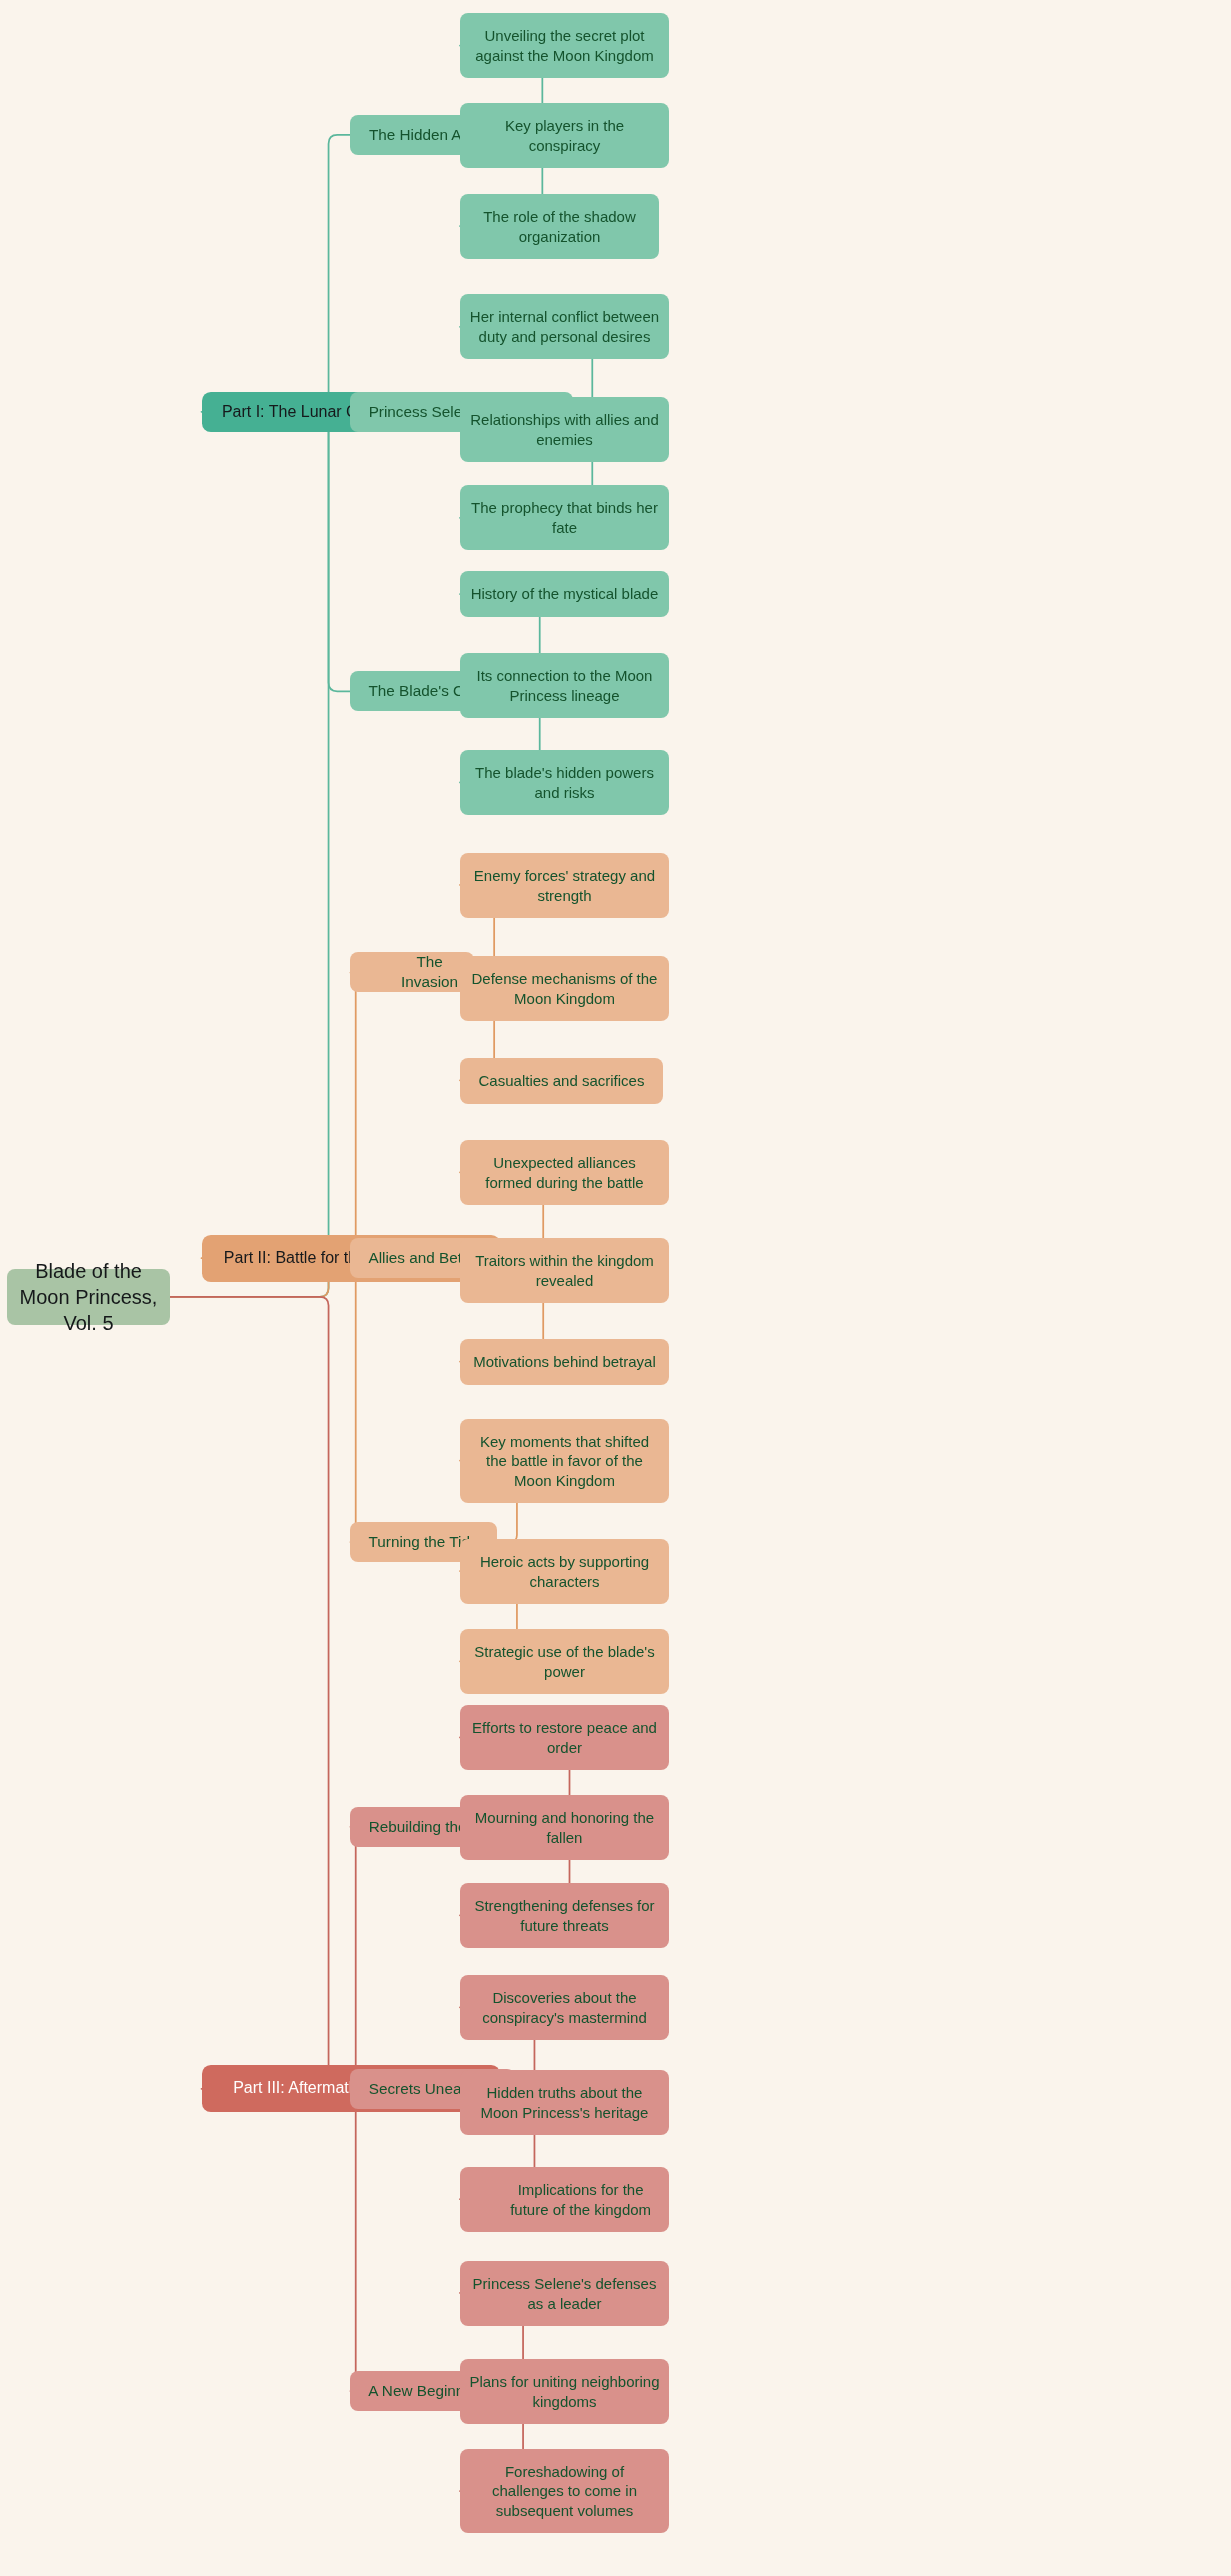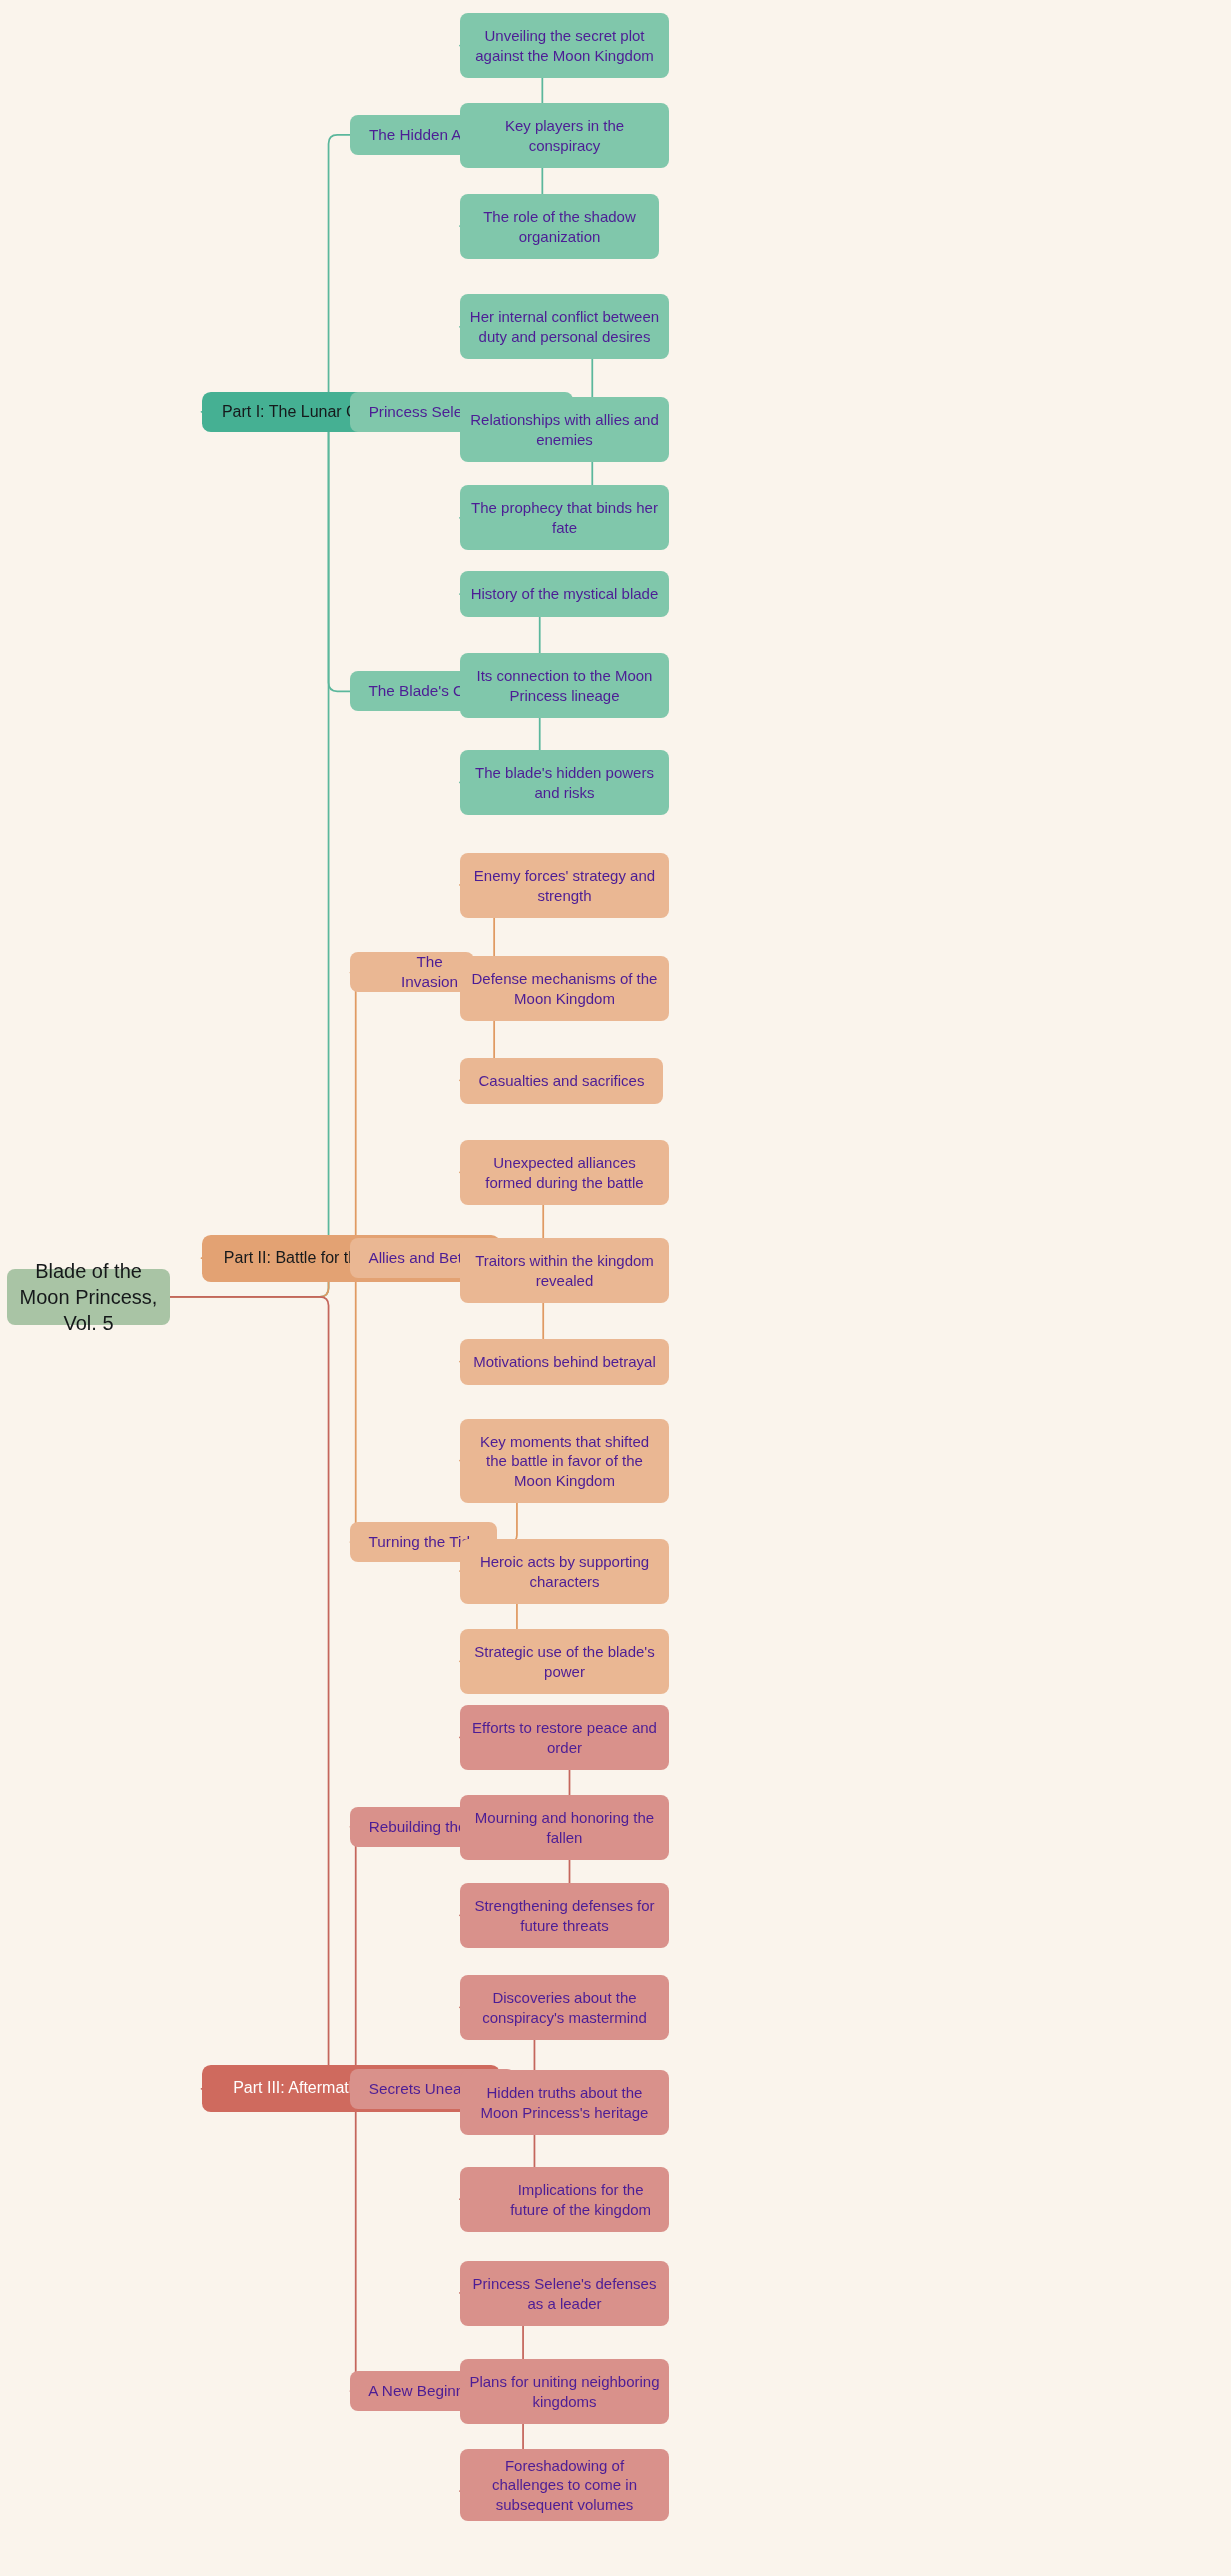--- a/index.html
+++ b/index.html
@@ -12,21 +12,21 @@
   #canvas{position:absolute;left:0;top:0;width:1231px;height:2576px;}
   #wires{position:absolute;left:0;top:0;width:1231px;height:2576px;pointer-events:none;}
   .node{
     position:absolute;
     box-sizing:border-box;
     display:flex;align-items:center;justify-content:center;
     text-align:center;
     border-radius:8px;
     padding:5.3px 8.8px;
     line-height:1.30;
-    color:#4c1d95;
+    color:#14532d;
     -webkit-font-smoothing:antialiased;
   }
   .node span{display:block;width:100%;}
   .n-root{
     background:#a9c4a5;border-radius:8px;
     font-size:20px;color:#15181a;
   }
   .n-part{font-size:16px;border-radius:8.8px;}
   .n-part.p1{background:#45b093;color:#16191b;}
   .n-part.p2{background:#e3a273;color:#16191b;}
@@ -196,18 +196,18 @@
       </div>
       <div class="node n-topic c3" style="left: 350px; width: 153px; height: 40px; top: 2371px;">
         <span>A New Beginning</span>
       </div>
       <div class="node n-leaf c3" style="left: 460px; width: 209px; height: 65px; top: 2261px;">
         <span>Princess Selene's defenses as a leader</span>
       </div>
       <div class="node n-leaf c3" style="left: 460px; width: 209px; height: 65px; top: 2359px;">
         <span>Plans for uniting neighboring kingdoms</span>
       </div>
-      <div class="node n-leaf c3" style="left: 460px; width: 209px; height: 72px; top: 2449px;">
+      <div class="node n-leaf c3" style="left: 460px; width: 209px; height: 84px; top: 2449px;">
         <span>Foreshadowing of challenges to come in subsequent volumes</span>
       </div>
     </div>
 </div>
 
 
 </body></html>

